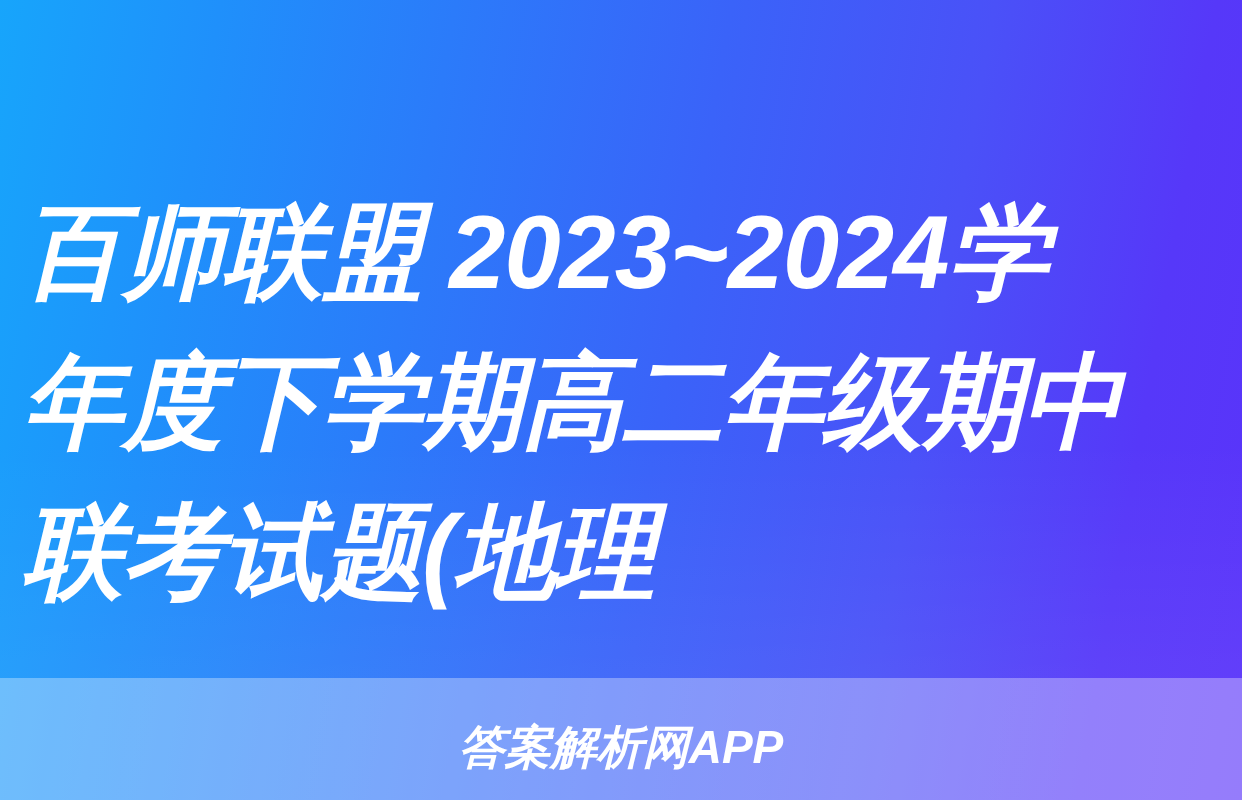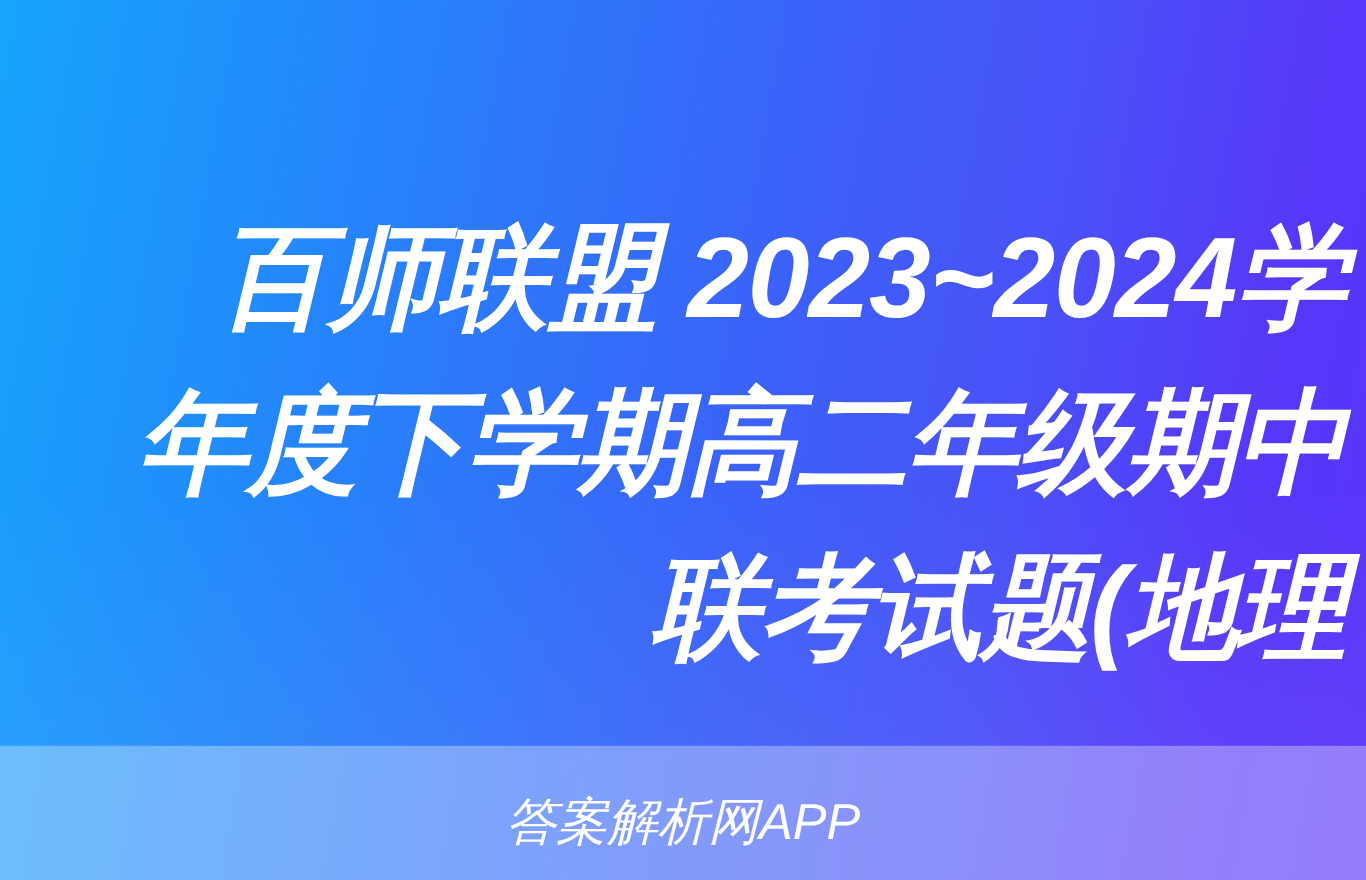--- a/index.html
+++ b/index.html
@@ -36,25 +36,25 @@
     inset: 0;
     background: linear-gradient(180deg,
         rgba(255,255,255,0.00) 0%,
         rgba(255,255,255,0.00) 55%,
         rgba(255,255,255,0.05) 84%);
     pointer-events: none;
   }
 
   .title-block {
     position: absolute;
-    left: 16px;
+    left: 4px;
     right: 0;
     top: 178;
     top: 178px;
-    text-align: right;
+    text-align: left;
     z-index: 3;
   }
 
   .title-line {
     display: block;
     color: #ffffff;
     font-family: "Liberation Sans", "DejaVu Sans", sans-serif;
     font-size: 104px;
     font-weight: 700;
     font-style: italic;
@@ -75,21 +75,21 @@
     z-index: 4;
     display: flex;
     align-items: center;
     justify-content: center;
   }
 
   .watermark {
     color: #ffffff;
     font-family: "Liberation Sans", "DejaVu Sans", sans-serif;
     font-size: 46px;
-    font-weight: 400;
+    font-weight: 700;
     font-style: italic;
     letter-spacing: 0px;
     white-space: nowrap;
     line-height: 1;
     margin-top: 16px;
   }
 </style>
 </head>
 <body>
 

